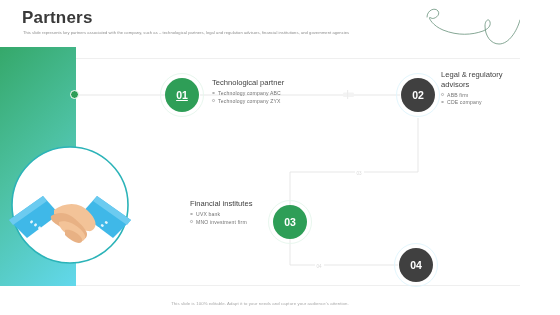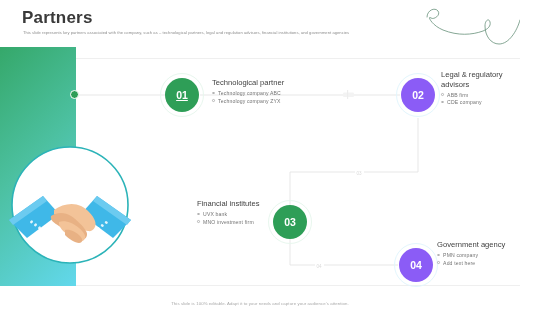--- a/index.html
+++ b/index.html
@@ -98,35 +98,35 @@
     height: 34px;
     border-radius: 50%;
     display: flex;
     align-items: center;
     justify-content: center;
     font-size: 10.5px;
     font-weight: bold;
     color: #ffffff;
   }
   .node-circle.green { background: #2e9e57; }
-  .node-circle.blue  { background: #8b5cf6; }
+  .node-circle.blue  { background: #404040; }
 
   .ring {
     position: absolute;
     width: 44px;
     height: 44px;
     border-radius: 50%;
     border: 1px solid #e8f7ee;
   }
   .ring.blue { border-color: #e3f6fd; }
 
   
   .node-text { position: absolute; }
   .node-text.right { text-align: left; }
-  .node-text.left  { text-align: right; margin-left: 7px; }
+  .node-text.left  { text-align: right; }
 
   .node-heading {
     font-size: 7.6px;
     font-weight: normal;
     color: #3f3f3f;
     line-height: 9.6px;
     white-space: nowrap;
   }
   .node-heading.wrap { white-space: normal; width: 86px; }
 
@@ -278,29 +278,16 @@
       </div>
       <div class="bullet-row">
         <span class="bullet-marker"></span>
         <span class="bullet-label">MNO investment firm</span>
       </div>
     </div>
   </div>
 
   <div class="ring blue" style="left:394px; top:243px;"></div>
   <div class="node-circle blue" style="left:399px; top:248px;">04</div>
-  <div class="node-text right" style="left:437px; top:240px;">
-    <div class="node-heading">Government agency</div>
-    <div class="node-bullets">
-      <div class="bullet-row">
-        <span class="bullet-marker"></span>
-        <span class="bullet-label">PMN company</span>
-      </div>
-      <div class="bullet-row">
-        <span class="bullet-marker"></span>
-        <span class="bullet-label">Add text here</span>
-      </div>
-    </div>
-  </div>
 
   <div class="footer-note">This slide is 100% editable. Adapt it to your needs and capture your audience's attention.</div>
 
 </div>
 
 </body></html>

